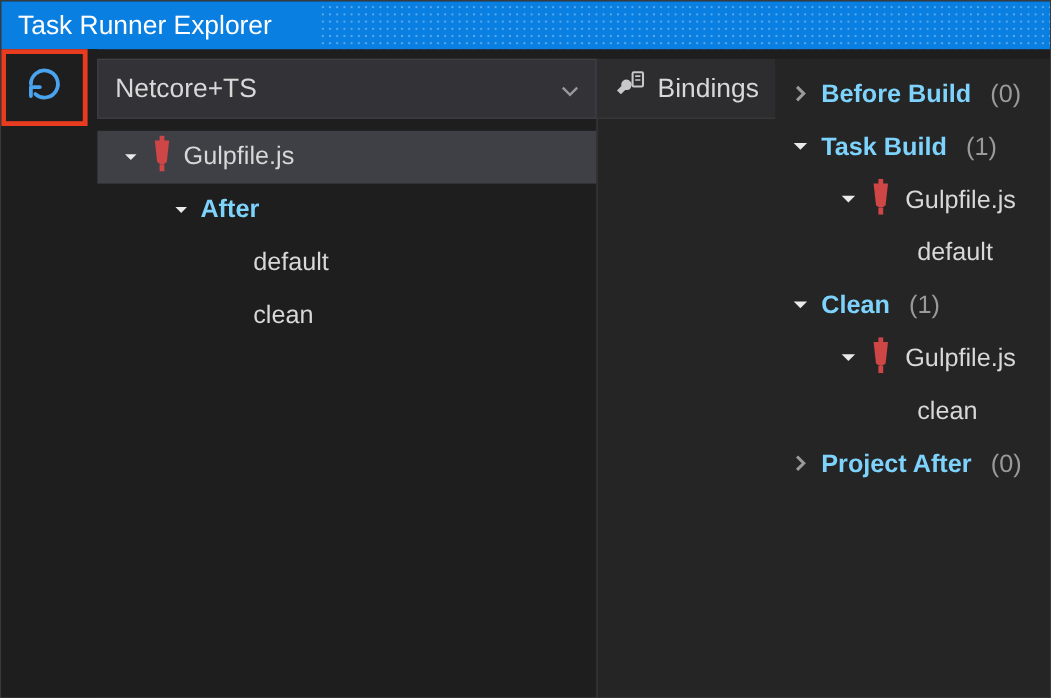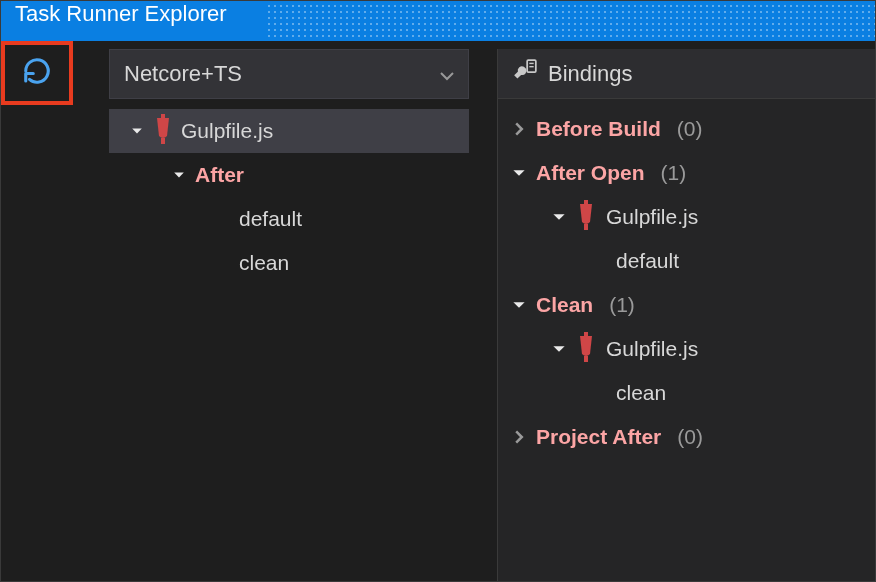--- a/index.html
+++ b/index.html
@@ -11,38 +11,38 @@
     color: #d8d8d8;
     font-size: 21px;
     overflow: hidden;
     border: 1px solid #3a3a3a;
   }
   .titlebar {
     height: 40px;
     background: #0a7fe2;
     color: #fff;
     display: flex;
+    align-items: center;
     padding: 0 14px;
     font-size: 22px;
     position: relative;
   }
   .titlebar .dots {
     position: absolute;
     left: 265px;
     right: 0;
     top: 0;
     bottom: 0;
     background-image: radial-gradient(circle, rgba(255,255,255,0.35) 1px, transparent 1.2px);
     background-size: 6px 6px;
     background-position: 0 8px;
   }
   .content {
     display: flex;
     height: calc(100% - 40px);
-    gap: 28px;
   }
   .left-col {
     width: 80px;
     background: #1e1e1e;
     position: relative;
   }
   .refresh-box {
     position: absolute;
     top: 0;
     left: 0;
@@ -100,27 +100,27 @@
     display: inline-flex;
     align-items: center;
     justify-content: center;
   }
   .expander svg { width: 12px; height: 12px; }
   .gulp-icon {
     width: 20px;
     height: 30px;
     display: inline-block;
   }
-  .bold { font-weight: 600; color: #fca5a5; }
+  .bold { font-weight: 600; color: #7dd3fc; }
   .right-col {
     width: 378px;
     background: #252526;
     border-left: 1px solid #3a3a3a;
     display: flex;
-    flex-direction: column;
+    flex-direction: row;
     margin-top: 8px;
   }
   .bindings-header {
     height: 50px;
     display: flex;
     align-items: center;
     gap: 10px;
     padding: 0 14px;
     background: #2d2d30;
     border-bottom: 1px solid #3a3a3a;
@@ -241,21 +241,21 @@
         <span class="bold">Before Build</span>
         <span class="count">(0)</span>
       </div>
 
       <div class="b-row b-indent-1">
         <span class="arrow-open">
           <svg viewBox="0 0 10 10">
               <path d="M1 3 L5 7 L9 3" fill="#eaeaea"></path>
             </svg>
         </span>
-        <span class="bold">After Open</span>
+        <span class="bold">Task Build</span>
         <span class="count">(1)</span>
       </div>
       <div class="b-row b-indent-2">
         <span class="arrow-open">
           <svg viewBox="0 0 10 10">
               <path d="M1 3 L5 7 L9 3" fill="#eaeaea"></path>
             </svg>
         </span>
         <span>
           <svg class="gulp-icon" viewBox="0 0 20 30">

